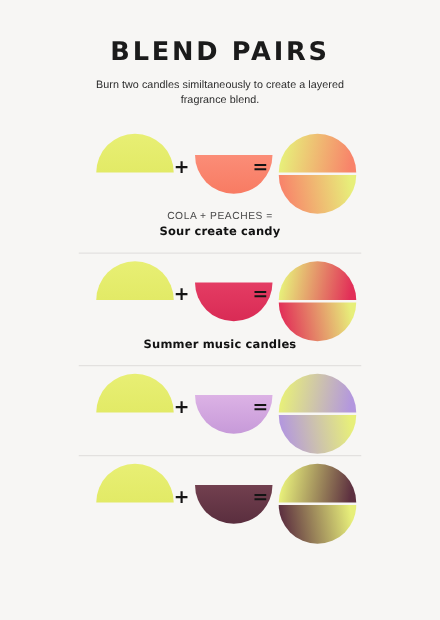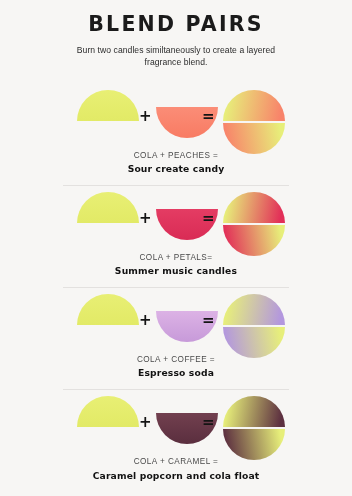--- a/index.html
+++ b/index.html
@@ -17,21 +17,21 @@
   }
   .page {
     width: 352px;
     height: 496px;
     background: #f7f6f4;
     position: relative;
     box-sizing: border-box;
   }
   
   .header {
-    padding-top: 13px;
+    padding-top: 30px;
     text-align: center;
   }
   .title {
     font-size: 20.5px;
     font-weight: bold;
     letter-spacing: 2.2px;
     color: #1b1b1b;
     margin: 0;
     line-height: 1.1;
     font-family: "DejaVu Sans", sans-serif;
@@ -186,64 +186,55 @@
         <div class="shape-wrap candle-b">
           <div class="bowl" id="r1b" style="background: linear-gradient(rgb(228, 60, 99), rgb(217, 43, 85));"></div>
         </div>
         <span class="op op-eq">=</span>
         <div class="shape-wrap result">
           <div class="dome" id="r1rt" style="background: linear-gradient(100deg, rgb(231, 239, 122) 8%, rgb(226, 47, 88) 92%);"></div>
           <div class="bowl" id="r1rb" style="background: linear-gradient(260deg, rgb(231, 239, 122) 8%, rgb(226, 47, 88) 92%);"></div>
         </div>
       </div>
       <div class="caption">
-        <div class="caption-formula">COLA + PETALS=</div>
         <div class="caption-name">Summer music candles</div>
       </div>
       <div class="divider"></div>
     </div>
 
     <div class="row">
       <div class="row-figure">
         <div class="shape-wrap candle-a">
           <div class="dome" id="r2a" style="background: linear-gradient(rgb(232, 239, 116), rgb(226, 234, 102));"></div>
         </div>
         <span class="op op-plus">+</span>
         <div class="shape-wrap candle-b">
           <div class="bowl" id="r2b" style="background: linear-gradient(rgb(220, 178, 229), rgb(199, 154, 217));"></div>
         </div>
         <span class="op op-eq">=</span>
         <div class="shape-wrap result">
           <div class="dome" id="r2rt" style="background: linear-gradient(100deg, rgb(231, 239, 122) 8%, rgb(179, 151, 222) 92%);"></div>
           <div class="bowl" id="r2rb" style="background: linear-gradient(260deg, rgb(231, 239, 122) 8%, rgb(179, 151, 222) 92%);"></div>
         </div>
       </div>
-      <div class="caption">
-        <div class="caption-formula">COLA + COFFEE =</div>
-        <div class="caption-name">Espresso soda</div>
-      </div>
       <div class="divider"></div>
     </div>
 
     <div class="row">
       <div class="row-figure">
         <div class="shape-wrap candle-a">
           <div class="dome" id="r3a" style="background: linear-gradient(rgb(232, 239, 116), rgb(226, 234, 102));"></div>
         </div>
         <span class="op op-plus">+</span>
         <div class="shape-wrap candle-b">
           <div class="bowl" id="r3b" style="background: linear-gradient(rgb(114, 64, 79), rgb(90, 46, 62));"></div>
         </div>
         <span class="op op-eq">=</span>
         <div class="shape-wrap result">
           <div class="dome" id="r3rt" style="background: linear-gradient(100deg, rgb(231, 239, 122) 8%, rgb(93, 48, 64) 92%);"></div>
           <div class="bowl" id="r3rb" style="background: linear-gradient(260deg, rgb(231, 239, 122) 8%, rgb(93, 48, 64) 92%);"></div>
         </div>
       </div>
-      <div class="caption">
-        <div class="caption-formula">COLA + CARAMEL =</div>
-        <div class="caption-name">Caramel popcorn and cola float</div>
-      </div>
 
     </div>
 
   </div>
 </div>
 
 </body></html>

